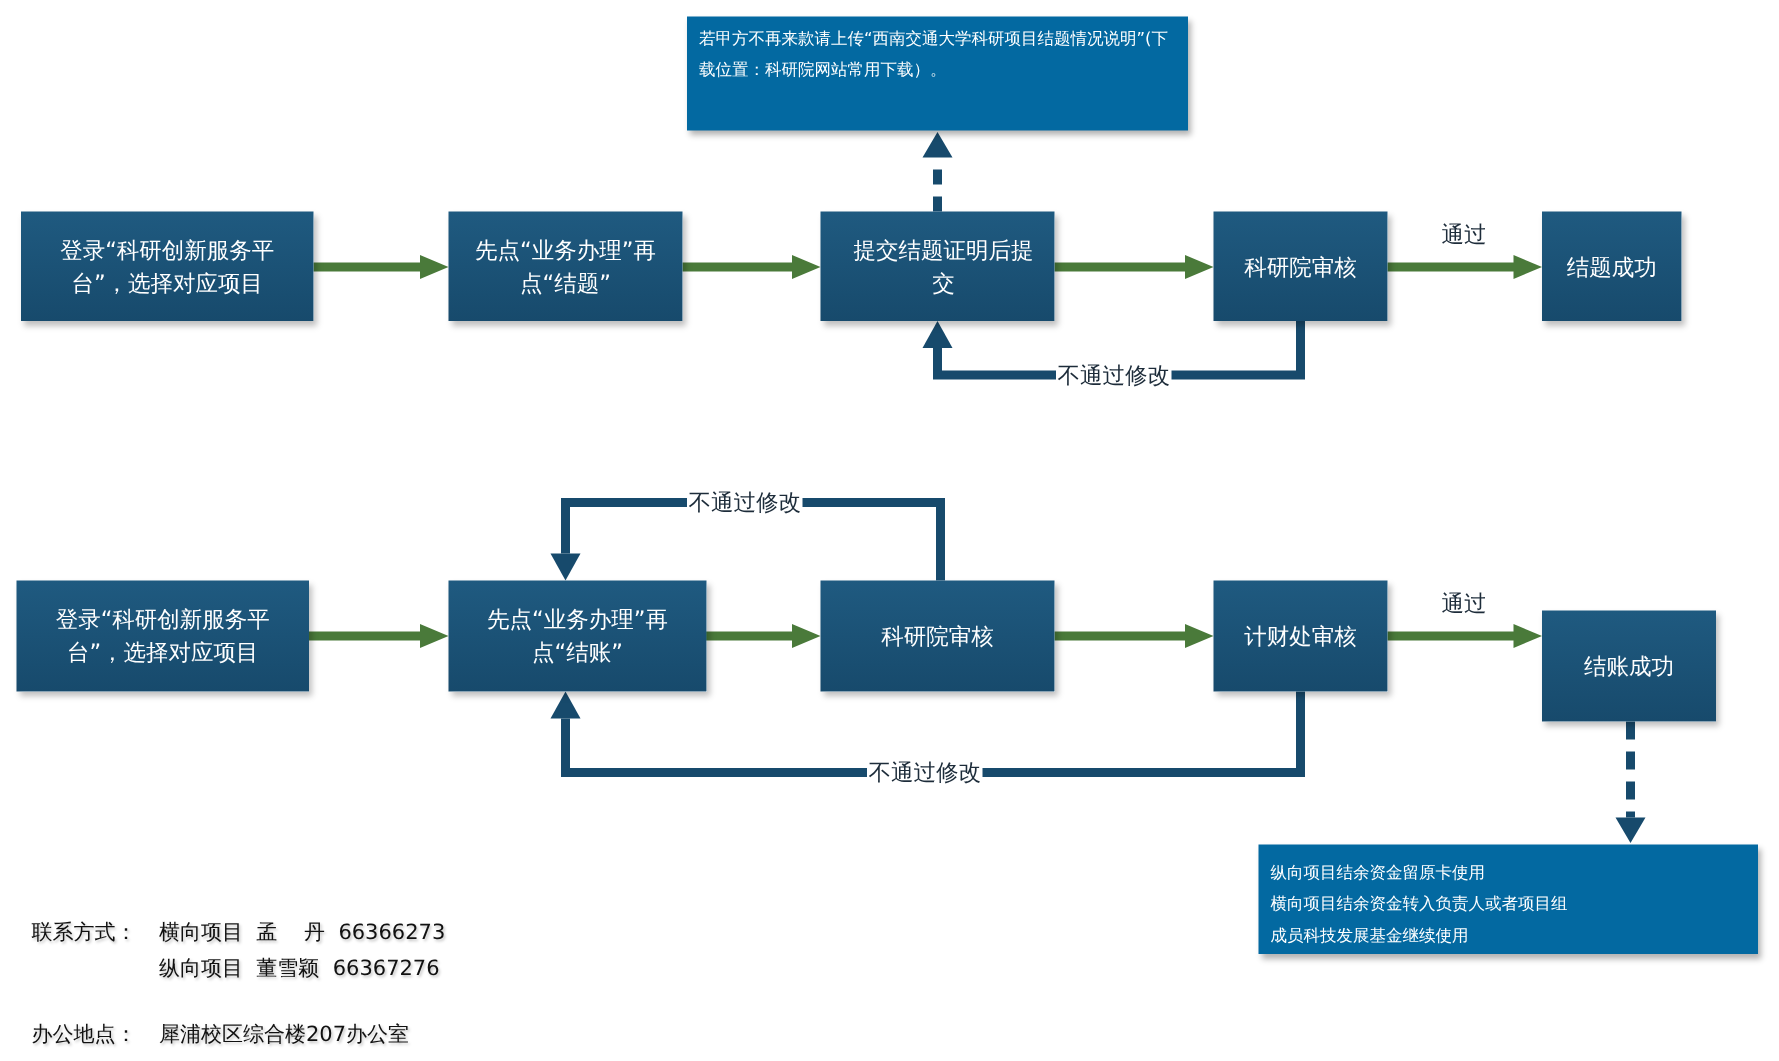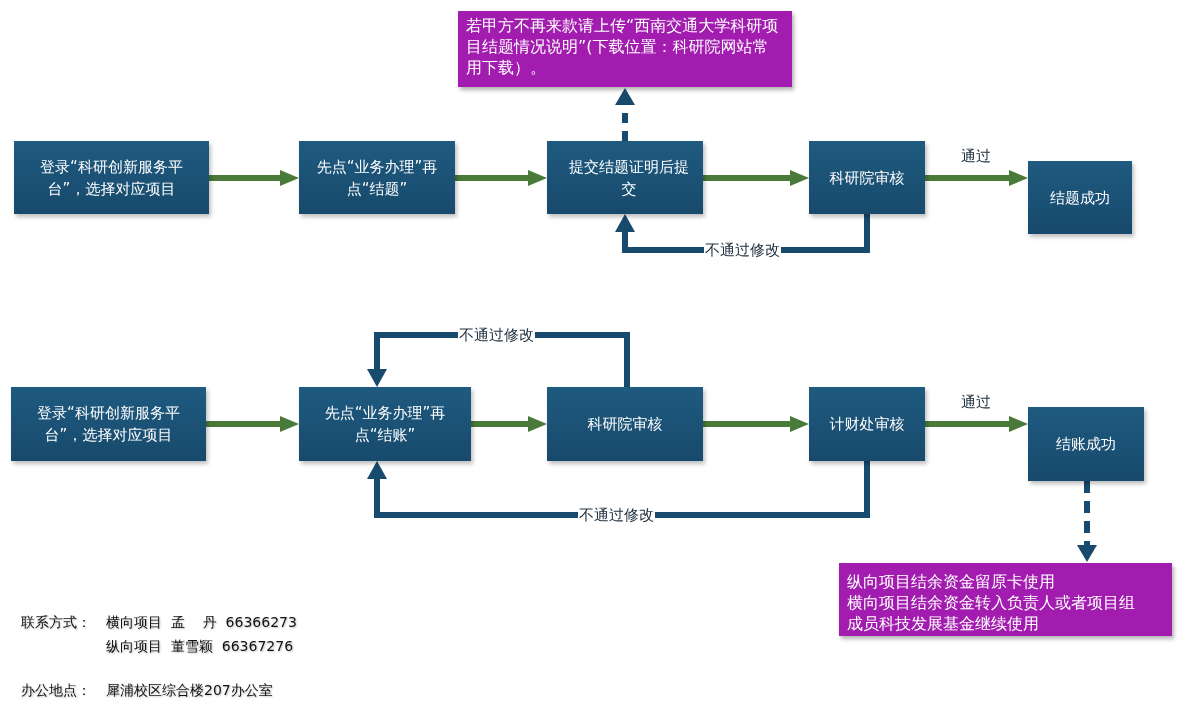--- a/index.html
+++ b/index.html
@@ -1,21 +1,21 @@
 <!DOCTYPE html>
 <html><head>
 <meta charset="utf-8">
 <style>
   html, body { margin:0; padding:0; }
   body { width:1186px; height:707px; background:#ffffff; position:relative; overflow:hidden;
          font-family:"DejaVu Sans", sans-serif; }
   .box { position:absolute; background:linear-gradient(180deg,#1f5a80 0%,#174a6c 100%);
          color:#fff; display:flex; align-items:center; justify-content:center; text-align:center;
          font-size:15px; line-height:22px; box-shadow:2px 3px 4px rgba(0,0,0,0.25); box-sizing:border-box; padding:0 8px; }
-  .note { position:absolute; background:#a21caf; color:#fff; font-size:16px; line-height:21px;
+  .note { position:absolute; background:#0369a1; color:#fff; font-size:11px; line-height:21px;
           box-shadow:2px 3px 4px rgba(0,0,0,0.3); box-sizing:border-box; padding:4px 8px; }
   .lbl { position:absolute; font-size:15px; color:#1d2c3a; background:#fff; line-height:18px; padding:0 1px; white-space:nowrap;text-align:right; }
   .lbl.plain { background:transparent; }
   svg.conn { position:absolute; left:0; top:0; }
   .contact { position:absolute; font-size:14px; color:#111; line-height:22px; white-space:pre;
              text-shadow:1px 1px 2px rgba(0,0,0,0.25);text-align:center; }
 </style>
 </head>
 <body>
 
@@ -81,21 +81,21 @@
 </div>
 <div class="box" style="left:299px; top:141px; width:156px; height:73px;">
   <span>先点“业务办理”再点“结题”</span>
 </div>
 <div class="box" style="left:547px; top:141px; width:156px; height:73px;padding-left:16px;">
   <span>提交结题证明后提交</span>
 </div>
 <div class="box" style="left:809px; top:141px; width:116px; height:73px;">
   <span>科研院审核</span>
 </div>
-<div class="box" style="left:1028px; top:141px; width:104px; height:73px;margin-top:20px;">
+<div class="box" style="left:1028px; top:141px; width:93px; height:73px;">
   <span>结题成功</span>
 </div>
 
 <div class="lbl plain" style="left:960px; top:147px;">通过</div>
 <div class="lbl" style="left:704px; top:241px;">不通过修改</div>
 
 <div class="box" style="left:11px; top:387px; width:195px; height:74px;">
   <span>登录“科研创新服务平台”，选择对应项目</span>
 </div>
 <div class="box" style="left:299px; top:387px; width:172px; height:74px;">

